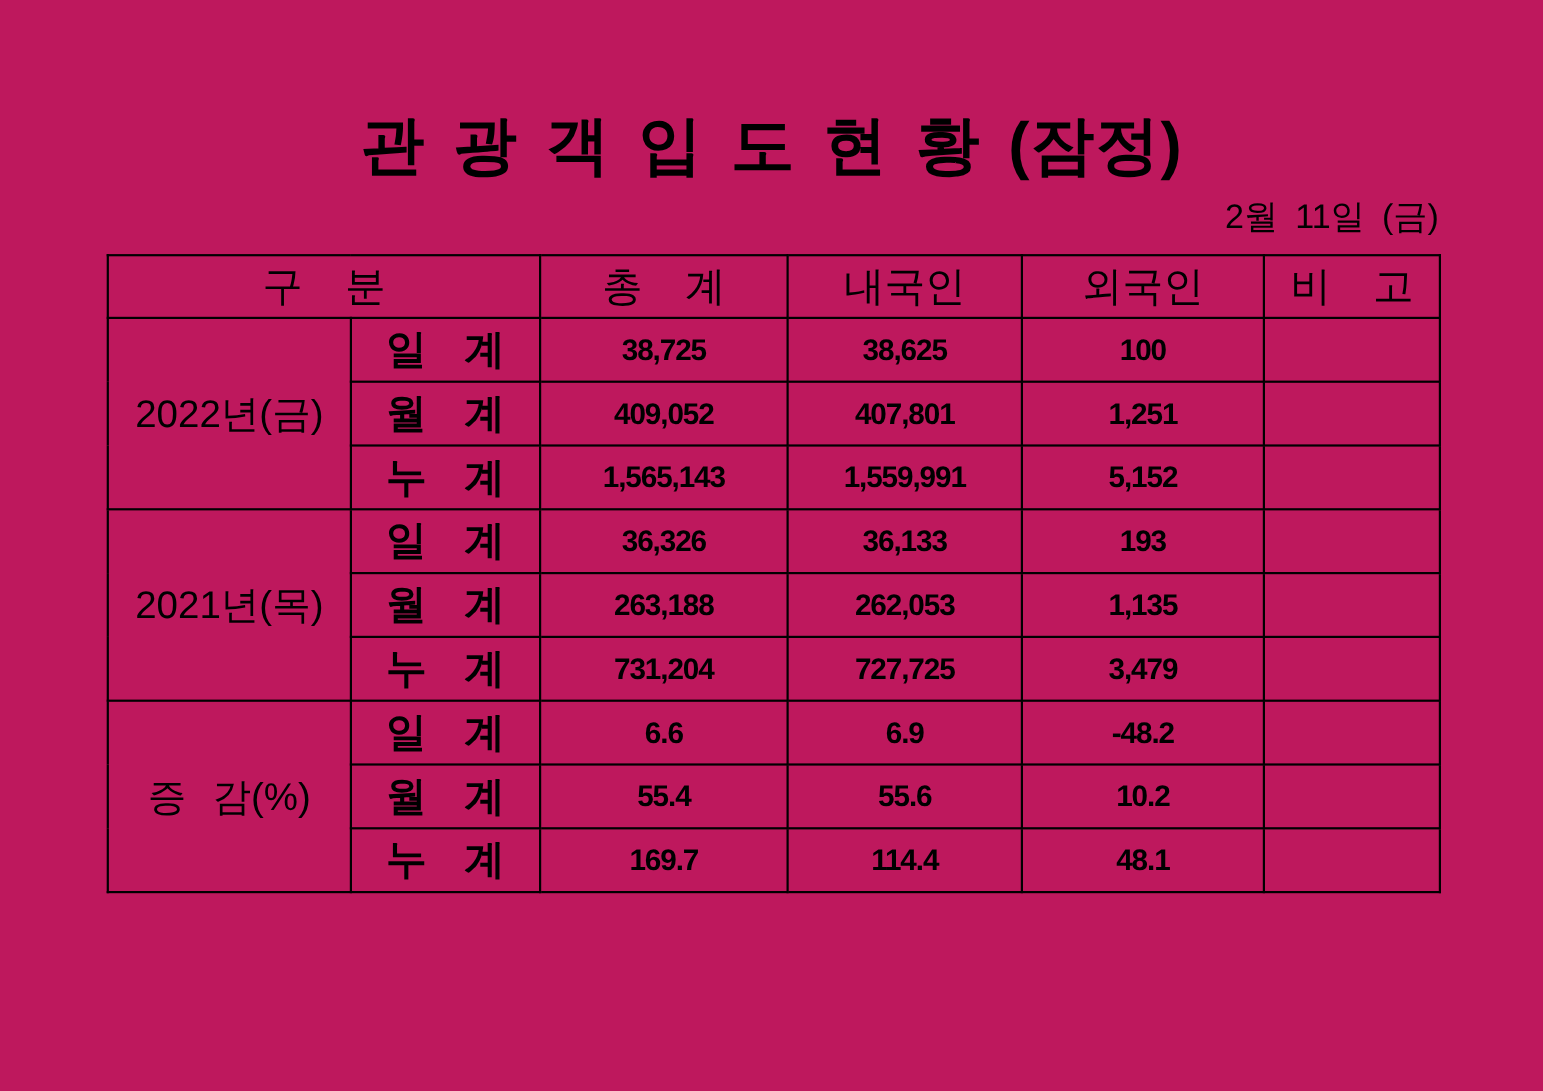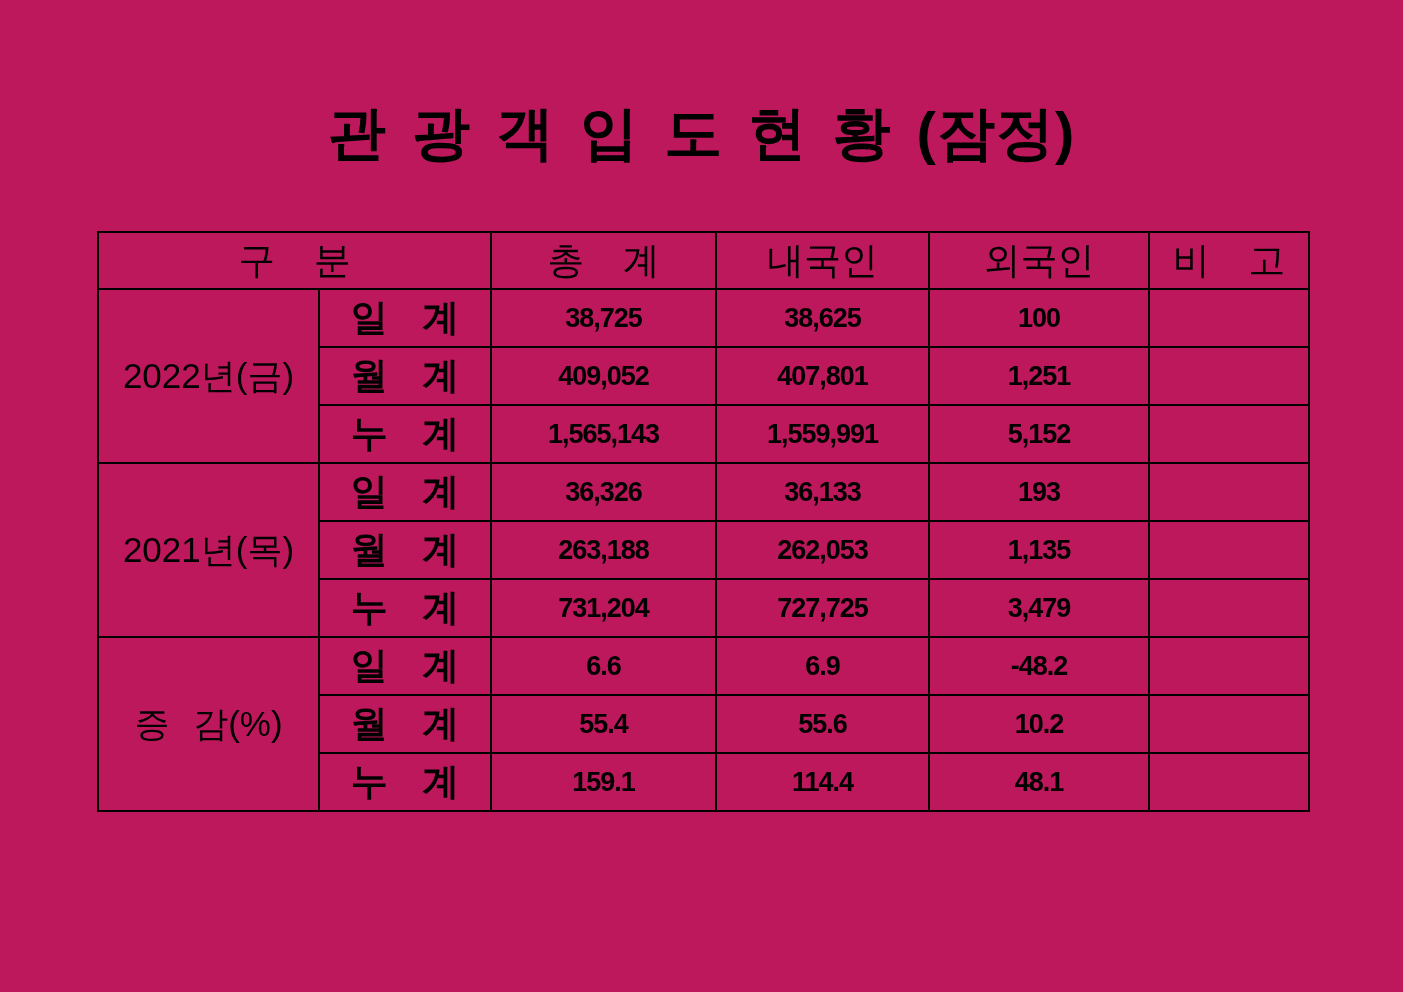--- a/index.html
+++ b/index.html
@@ -86,20 +86,21 @@
     height: 56px;
   }
 </style>
 </head>
 <body>
 
 <div class="sheet">
 
   <h1 class="title">관 광 객 입 도 현 황 (잠정)</h1>
 
+  <div class="date-line">2월 11일 (금)</div>
 
   <table class="stats">
     <colgroup>
       <col style="width:221px">
       <col style="width:172px">
       <col style="width:225px">
       <col style="width:213px">
       <col style="width:220px">
       <col style="width:160px">
     </colgroup>
@@ -170,21 +171,21 @@
       </tr>
       <tr>
         <td class="sub">월 계</td>
         <td class="num">55.4</td>
         <td class="num">55.6</td>
         <td class="num">10.2</td>
         <td class="note"></td>
       </tr>
       <tr>
         <td class="sub">누 계</td>
-        <td class="num">159.1</td>
+        <td class="num">169.7</td>
         <td class="num">114.4</td>
         <td class="num">48.1</td>
         <td class="note"></td>
       </tr>
     </tbody>
   </table>
 
 </div>
 
 </body></html>

